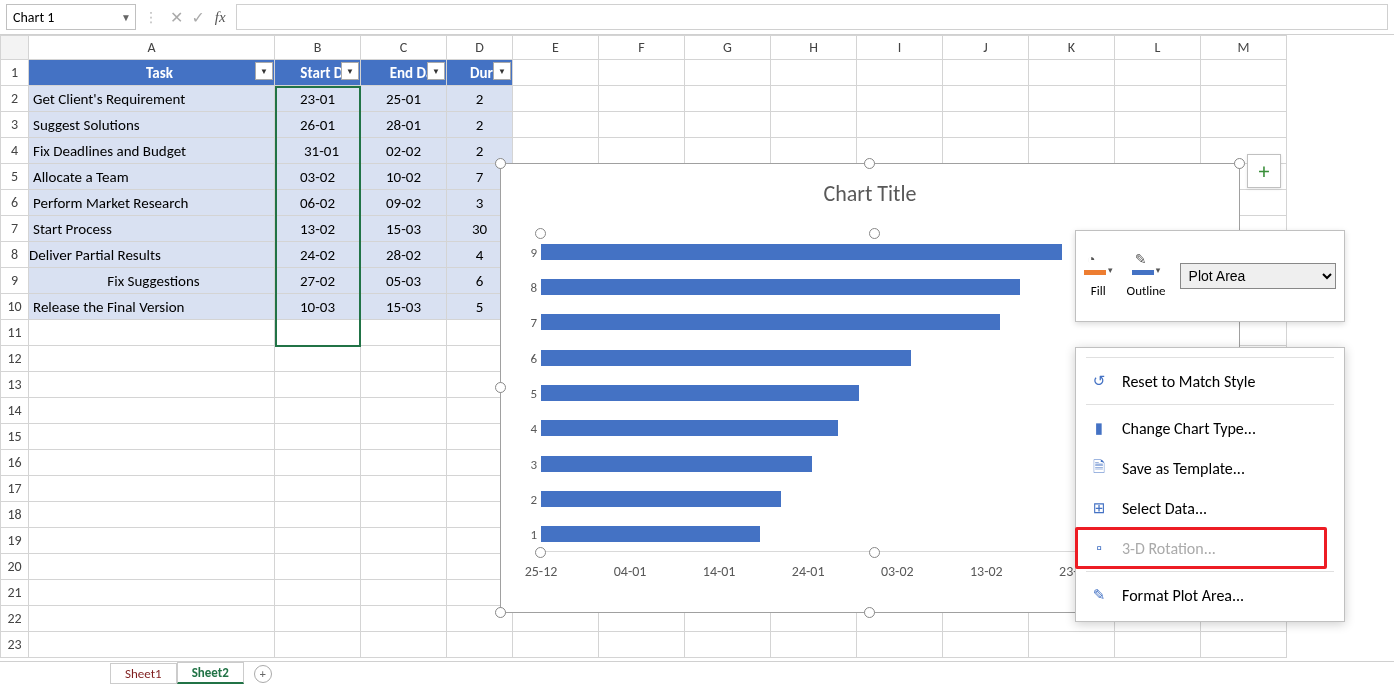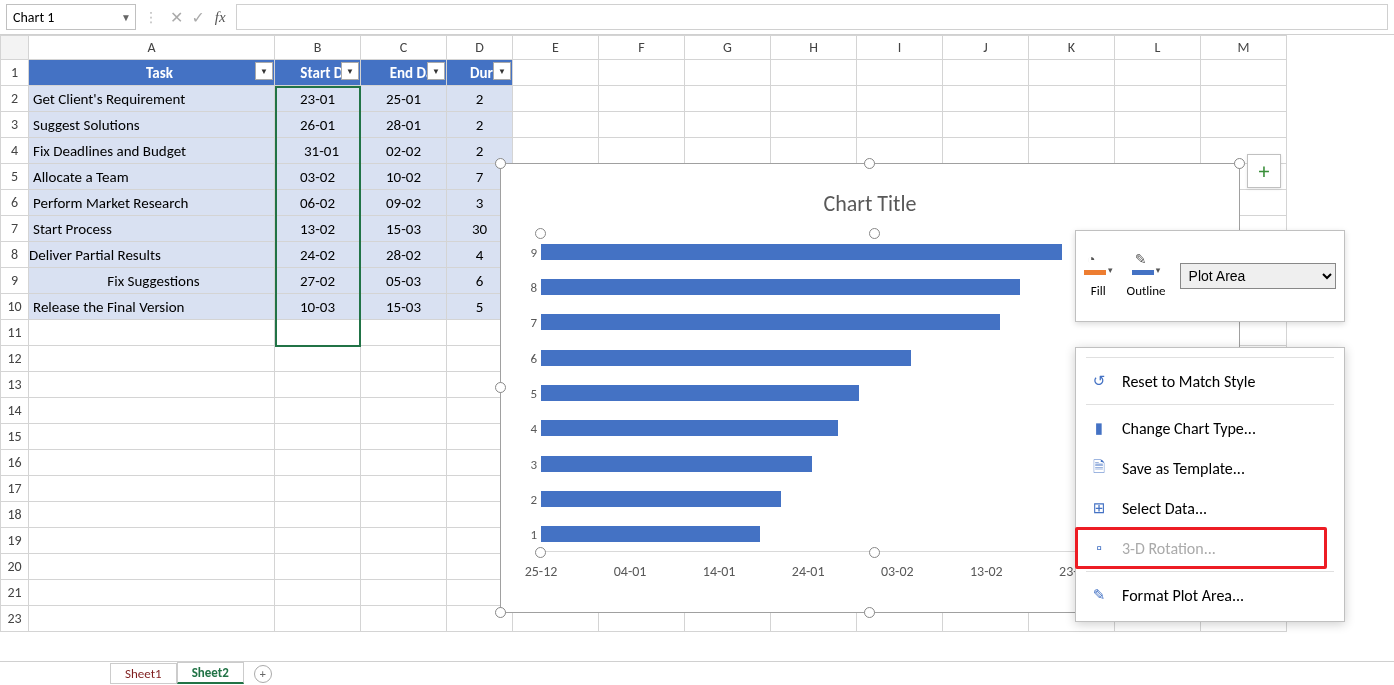--- a/index.html
+++ b/index.html
@@ -23,21 +23,21 @@
 
   .table-hdr { background:#4472c4; color:#fff; font-weight:bold; position:relative; }
   .table-hdr .filter { position:absolute; right:1px; top:2px; width:18px; height:18px; border:1px solid #aaa; background:#fff; color:#333; font-size:8px; display:flex; align-items:center; justify-content:center; }
   .table-hdr .label { display:block; text-align:center; overflow:hidden; white-space:nowrap;padding-left:16px; }
 
   .data-row td { background:#d9e1f2; text-align:center; }
   .data-row td.task { text-align:left; padding-left:4px; }
   .sel-area { position:absolute; border:2px solid #217346; pointer-events:none; }
 
   .chart-container { position:absolute; left:500px; top:128px; width:740px; height:450px; border:1px solid #a0a0a0; background:#fff; }
-  .chart-title { text-align:center; font-size:22px; color:#595959; margin-top:26px; }
+  .chart-title { text-align:center; font-size:22px; color:#595959; margin-top:16px; }
   .chart-body { position:absolute; left:40px; top:70px; right:30px; bottom:60px; }
   .y-tick { position:absolute; left:-24px; width:20px; text-align:right; font-size:13px; color:#595959; transform:translateY(-50%); }
   .bar { position:absolute; height:16px; background:#4472c4; transform:translateY(-50%); }
   .x-tick { position:absolute; bottom:-28px; font-size:14px; color:#595959; transform:translateX(-50%); }
   .axis-line { position:absolute; background:#d9d9d9; }
   .sel-handle { position:absolute; width:11px; height:11px; background:#fff; border:1px solid #888; border-radius:50%; z-index:2; }
   .add-btn { position:absolute; right:-42px; top:-10px; width:34px; height:34px; border:1px solid #c0c0c0; background:#fff; display:flex; align-items:center; justify-content:center; color:#3a8f3a; font-size:22px; box-shadow:0 1px 3px rgba(0,0,0,0.1); }
 
   .mini-toolbar { position:absolute; left:1075px; top:195px; width:270px; height:92px; background:#fff; border:1px solid #c0c0c0; box-shadow:0 2px 6px rgba(0,0,0,0.15); padding:8px; display:flex; align-items:center; gap:14px; z-index:5; }
   .mini-toolbar .tool { display:flex; flex-direction:column; align-items:center; font-size:13px; }
@@ -421,20 +421,36 @@
           <td class="blank"></td>
           <td class="blank"></td>
           <td class="blank"></td>
           <td class="blank"></td>
           <td class="blank"></td>
           <td class="blank"></td>
           <td class="blank"></td>
         </tr>
         <tr>
           <th class="row-hdr">21</th>
+          <td class="blank"></td>
+          <td class="blank"></td>
+          <td class="blank"></td>
+          <td class="blank"></td>
+          <td class="blank"></td>
+          <td class="blank"></td>
+          <td class="blank"></td>
+          <td class="blank"></td>
+          <td class="blank"></td>
+          <td class="blank"></td>
+          <td class="blank"></td>
+          <td class="blank"></td>
+          <td class="blank"></td>
+        </tr>
+        <tr>
+          <th class="row-hdr">22</th>
           <td class="blank"></td>
           <td class="blank"></td>
           <td class="blank"></td>
           <td class="blank"></td>
           <td class="blank"></td>
           <td class="blank"></td>
           <td class="blank"></td>
           <td class="blank"></td>
           <td class="blank"></td>
           <td class="blank"></td>

